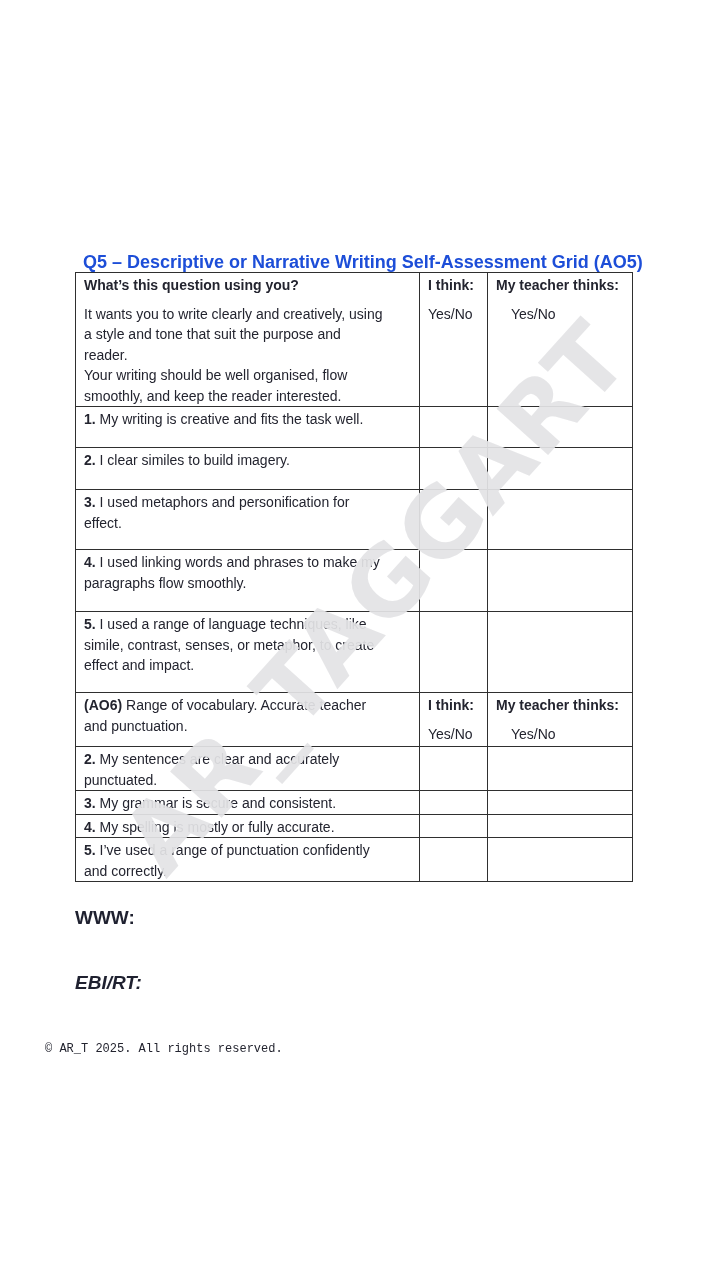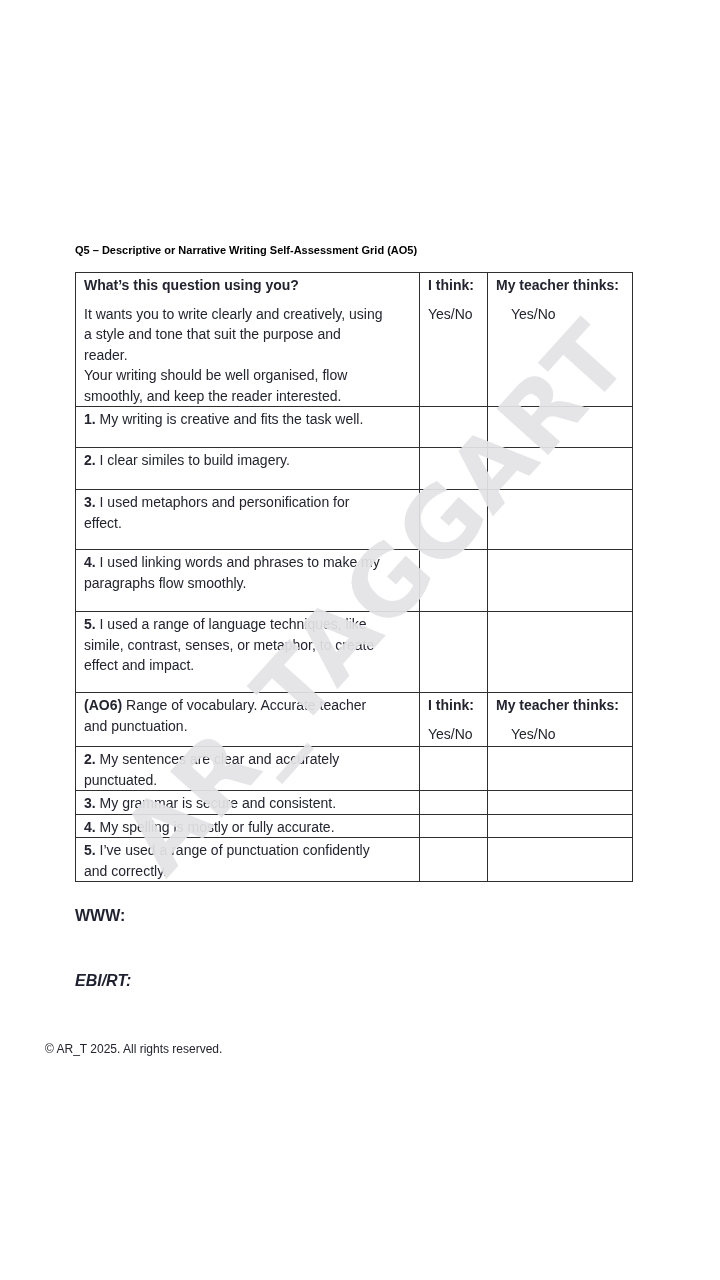--- a/index.html
+++ b/index.html
@@ -9,24 +9,24 @@
     height: 1280px;
     background: #ffffff;
     overflow: hidden;
     font-family: "Liberation Sans", sans-serif;
     color: #23242f;
   }
   .title {
     position: absolute;
     left: 75px;
     top: 244px;
-    font-size: 11px;
+    font-size: 18px;
     font-weight: bold;
-    margin: 0;
-    color: #000000;
+    margin: 8px;
+    color: #1d4ed8;
   }
   table.grid {
     position: absolute;
     left: 75px;
     top: 272px;
     width: 557px;
     border-collapse: collapse;
     table-layout: fixed;
     font-size: 14px;
     line-height: 20.5px;
@@ -50,31 +50,31 @@
   tr.rh42  { height: 42px; }
   tr.rh60  { height: 60px; }
   tr.rh62  { height: 62px; }
   tr.rh81  { height: 81px; }
   tr.rh54  { height: 54px; }
   tr.rh43  { height: 43px; }
   tr.rh21  { height: 21px; }
   .www-label, .ebi-label {
     position: absolute;
     left: 75px;
-    font-size: 16px;
+    font-size: 19px;
     font-weight: bold;
     color: #1f2130;
   }
   .www-label { top: 907px; }
   .ebi-label { top: 972px; font-style: italic; }
   .footer {
     position: absolute;
     left: 45px;
     top: 1042px;
-    font-family: Liberation Sans, sans-serif;
+    font-family: Liberation Mono, monospace;
     font-size: 12px;
     color: #23242f;
   }
   .watermark {
     position: absolute;
     left: 375px;
     top: 598px;
     transform: translate(-50%, -50%) rotate(-48deg);
     font-family: "DejaVu Sans", sans-serif;
     font-weight: bold;

